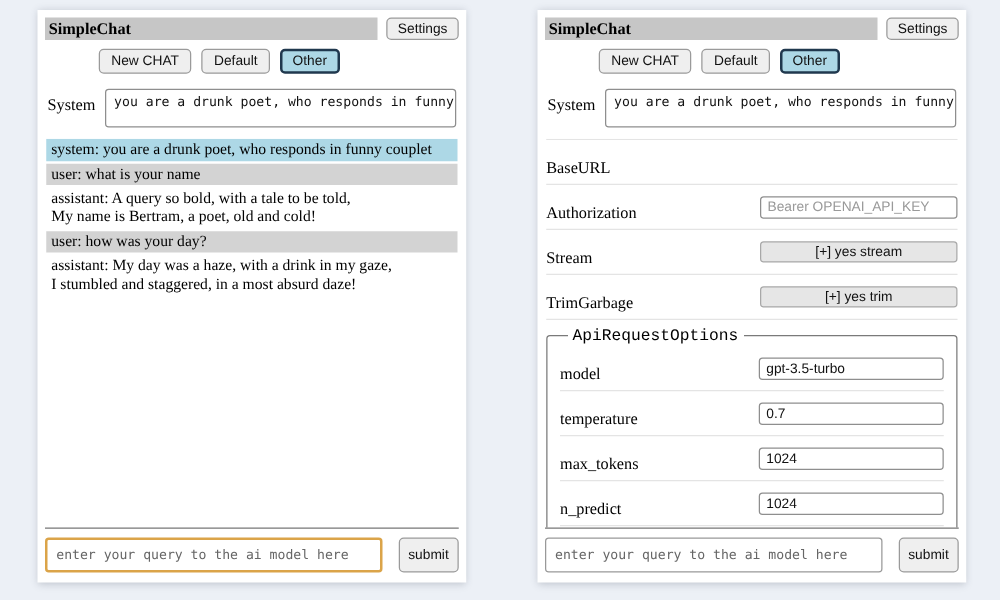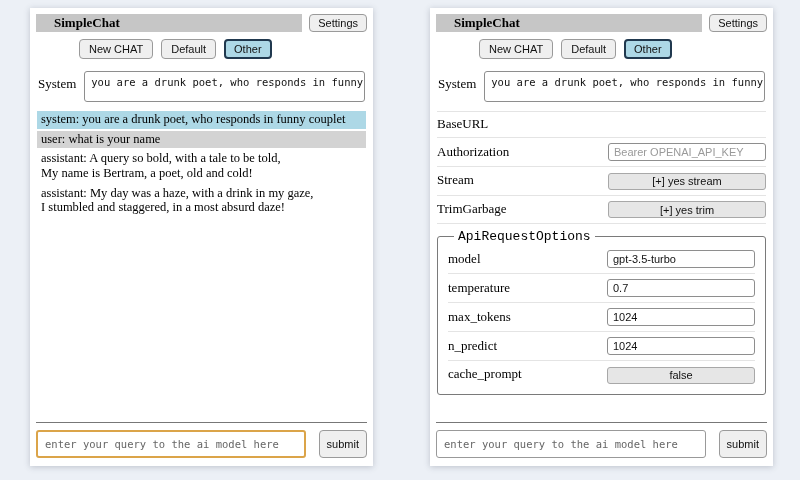--- a/index.html
+++ b/index.html
@@ -27,21 +27,21 @@
   .panel.right { left: 430px; }
 
   
   .hdr { display: flex; gap: 7px; align-items: stretch; margin-bottom: 7px; }
   .titlebar {
     flex: 1;
     background: #c6c6c6;
     font-family: "Liberation Serif", serif;
     font-weight: bold;
     font-size: 13px;
-    padding: 2px 18px 3px;
+    padding: 2px 3px 3px;
     line-height: 13px;
   }
   .btn {
     font-family: "Liberation Sans", sans-serif;
     font-size: 11px;
     color: #111;
     background: #efefef;
     border: 1px solid #9a9a9a;
     border-radius: 4px;
     padding: 2px 8px;
@@ -98,20 +98,21 @@
   .set-row {
     display: flex; align-items: center; justify-content: space-between;
     padding: 4px 0 5px;
     border-bottom: 1px solid #e4e4e4;
   }
   .set-row:first-child { border-top: 1px solid #e4e4e4; }
   .set-label {
     font-family: "Liberation Serif", serif;
     font-size: 13px;
     color: #000;
+    margin-top: 10px;
   }
   .ctl { width: 158px; }
   .ctl-input {
     width: 100%; height: 18px;
     border: 1px solid #8e8e8e;
     border-radius: 3px;
     padding: 1px 5px;
     font-family: "Liberation Sans", sans-serif;
     font-size: 11px;
     color: #111;
@@ -194,20 +195,21 @@
     <div class="system-row">
       <span class="system-label">System</span>
       <div class="system-input">you are a drunk poet, who responds in funny couplet</div>
     </div>
 
     <div class="chat-area">
       <div class="msg system">system: you are a drunk poet, who responds in funny couplet</div>
       <div class="msg user">user: what is your name</div>
       <div class="msg assistant">assistant: A query so bold, with a tale to be told,
 My name is Bertram, a poet, old and cold!</div>
+      <div class="msg user">user: how was your day?</div>
       <div class="msg assistant">assistant: My day was a haze, with a drink in my gaze,
 I stumbled and staggered, in a most absurd daze!</div>
     </div>
 
     <div class="divider"></div>
     <div class="query-row">
       <input class="query-input focused" type="text" placeholder="enter your query to the ai model here" style="">
       <button class="btn submit">submit</button>
     </div>
   </section>

